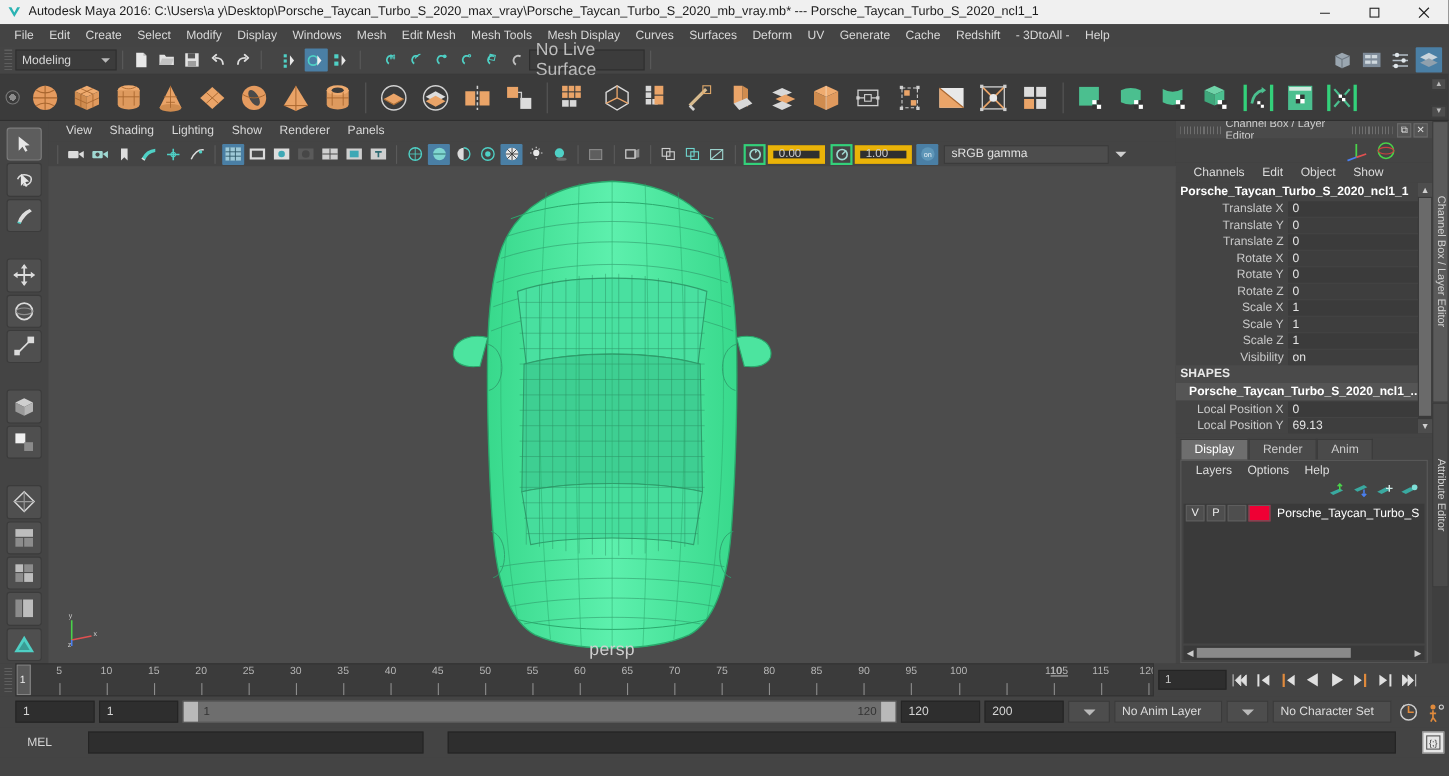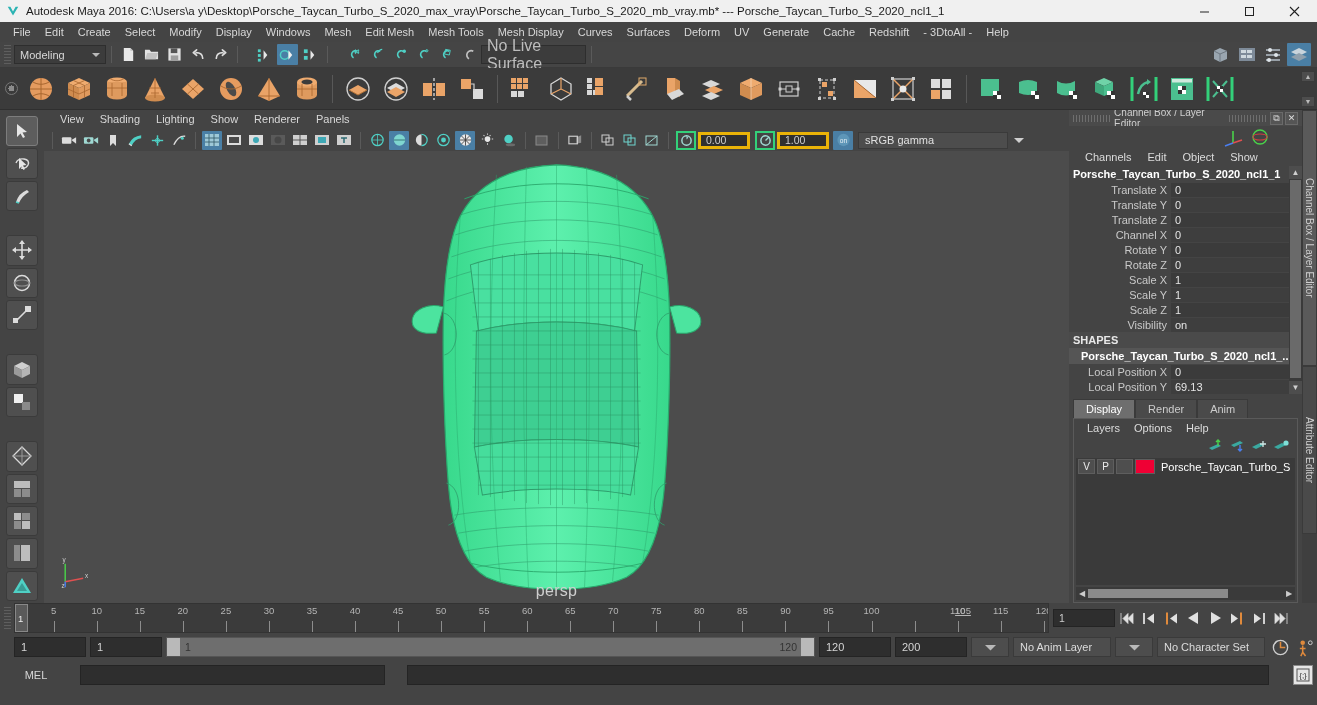--- a/index.html
+++ b/index.html
@@ -80,21 +80,21 @@
   .tool.sel{background:#5d5d5d;border-color:#7d7d7d;}
   .tool.gap{margin-top:22px;}
 
   
   .vpcol{flex:1;display:flex;flex-direction:column;min-width:0;}
   .vpmenu{height:19px;background:#444;display:flex;align-items:center;padding-left:8px;flex:0 0 19px;}
   .vpmenu span{padding:0 8px;font-size:11px;color:#d8d8d8;line-height:19px;}
   .vptool{height:22px;background:#444;display:flex;align-items:center;flex:0 0 22px;padding-left:3px;}
   .vb{width:20px;height:19px;margin:0 1px;display:flex;align-items:center;justify-content:center;border-radius:1px;}
   .vb.on{background:#4a7fa5;}
-  .vnum{width:52px;height:17px;background:#2f2f2f;border:3px solid #eab308;color:#cfcfcf;
+  .vnum{width:52px;height:17px;background:#2f2f2f;border:5px solid #eab308;color:#cfcfcf;
         font-size:10.5px;display:flex;align-items:center;padding-left:5px;margin-right:3px;}
   .vgreen{width:20px;height:19px;display:flex;align-items:center;justify-content:center;
           border:2px solid #33d17a;margin:0 2px;}
   .gammabox{width:150px;height:17px;background:#4d4d4d;border:1px solid #3a3a3a;color:#e0e0e0;
             font-size:11px;display:flex;align-items:center;padding-left:6px;margin-left:4px;}
   .gammaarrow{width:22px;height:17px;display:flex;align-items:center;justify-content:center;}
 
   .viewport{flex:1;background:#4c4c4c;position:relative;overflow:hidden;min-height:0;}
   .axis{position:absolute;left:14px;bottom:14px;width:36px;height:36px;}
   .camlabel{position:absolute;left:0;right:0;bottom:3px;text-align:center;color:#cfcfcf;
@@ -1116,21 +1116,21 @@
           </div>
           <div class="cbrow">
             <div class="cblabel">Translate Y</div>
             <div class="cbval">0</div>
           </div>
           <div class="cbrow">
             <div class="cblabel">Translate Z</div>
             <div class="cbval">0</div>
           </div>
           <div class="cbrow">
-            <div class="cblabel">Channel X</div>
+            <div class="cblabel">Rotate X</div>
             <div class="cbval">0</div>
           </div>
           <div class="cbrow">
             <div class="cblabel">Rotate Y</div>
             <div class="cbval">0</div>
           </div>
           <div class="cbrow">
             <div class="cblabel">Rotate Z</div>
             <div class="cbval">0</div>
           </div>

